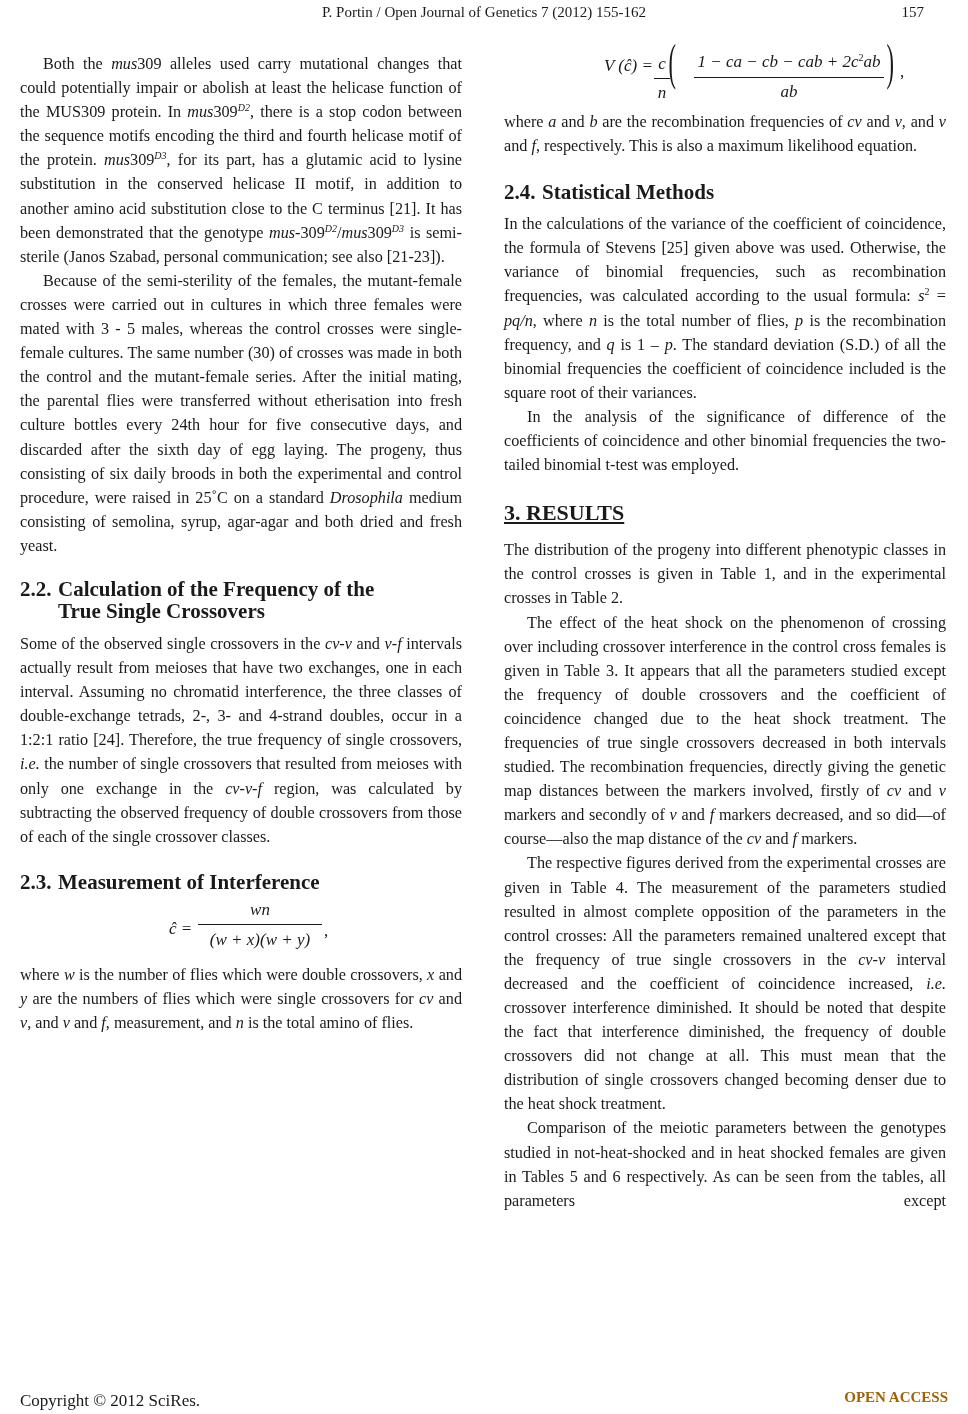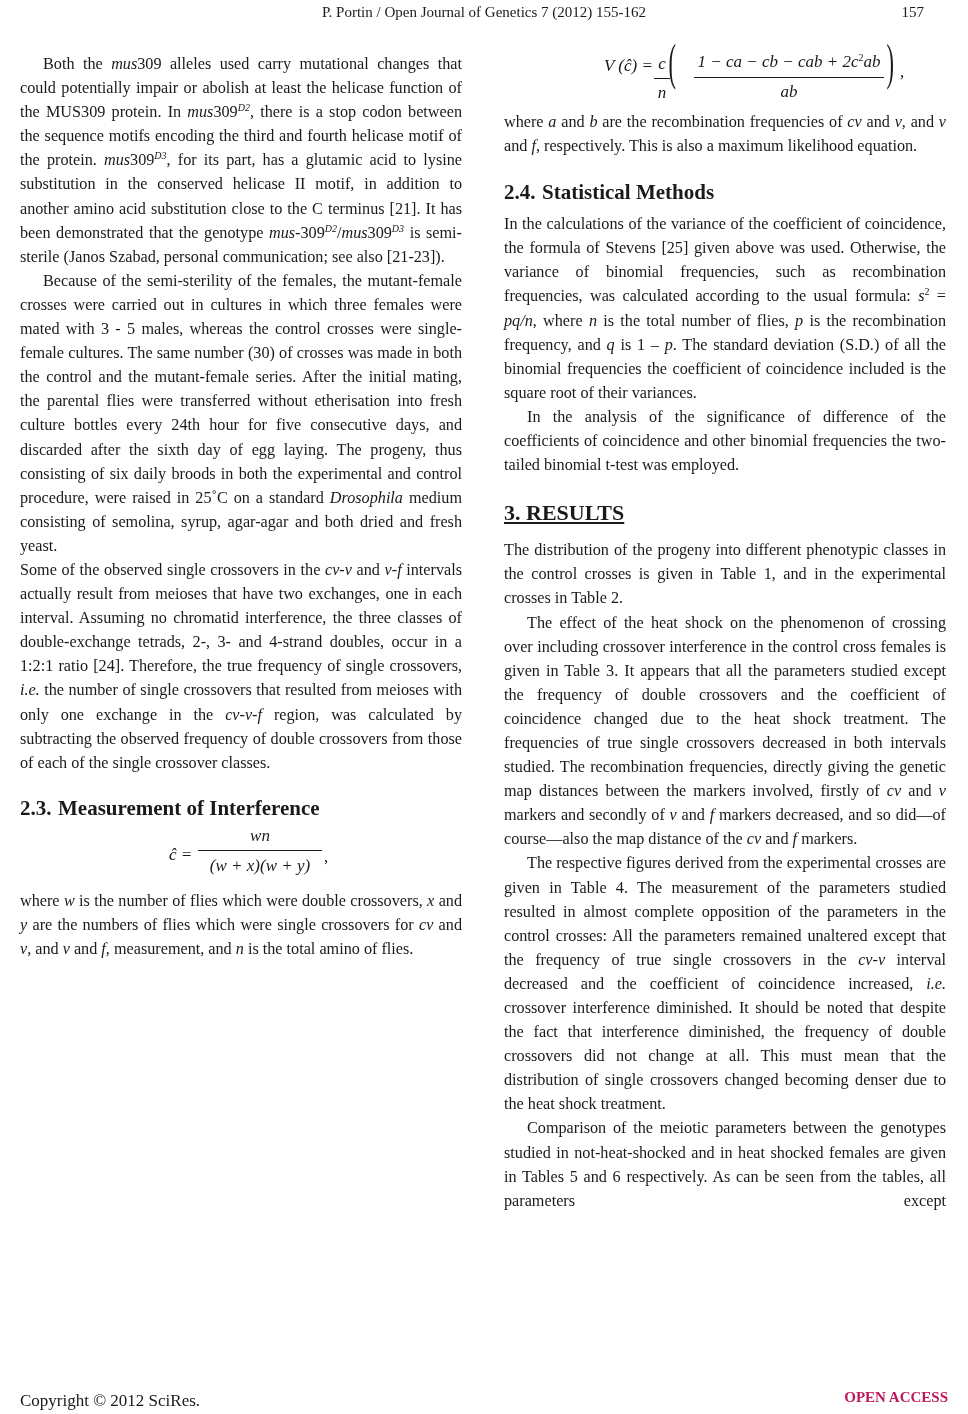--- a/index.html
+++ b/index.html
@@ -71,20 +71,21 @@
 <div class="header">
   <span class="title">P. Portin / Open Journal of Genetics 7 (2012) 155-162</span>
   <span class="page-num">157</span>
 </div>
 
 <div class="col left">
   <p class="indent"><span>Both the </span><i>mus</i><span>309 alleles used carry mutational changes that could potentially impair or abolish at least the helicase function of the MUS309 protein. In </span><i>mus</i><span>309</span><sup>D2</sup><span>, there is a stop codon between the sequence motifs encoding the third and fourth helicase motif of the protein. </span><i>mus</i><span>309</span><sup>D3</sup><span>, for its part, has a glutamic acid to lysine substitution in the conserved helicase II motif, in addition to another amino acid substitution close to the C terminus [21]. It has been demonstrated that the genotype </span><i>mus-</i><span>309</span><sup>D2</sup><span>/</span><i>mus</i><span>309</span><sup>D3</sup><span> is semi-sterile (Janos Szabad, personal communication; see also [21-23]).</span></p>
 
   <p class="indent"><span>Because of the semi-sterility of the females, the mutant-female crosses were carried out in cultures in which three females were mated with 3 - 5 males, whereas the control crosses were single-female cultures. The same number (30) of crosses was made in both the control and the mutant-female series. After the initial mating, the parental flies were transferred without etherisation into fresh culture bottles every 24th hour for five consecutive days, and discarded after the sixth day of egg laying. The progeny, thus consisting of six daily broods in both the experimental and control procedure, were raised in 25˚C on a standard </span><i>Drosophila</i><span> medium consisting of semolina, syrup, agar-agar and both dried and fresh yeast.</span></p>
 
+  <h2 class="h2-2"><span class="num">2.2.</span><span>Calculation of the Frequency of the</span><span class="line2">True Single Crossovers</span></h2>
 
   <p><span>Some of the observed single crossovers in the </span><i>cv-v</i><span> and </span><i>v-f</i><span> intervals actually result from meioses that have two exchanges, one in each interval. Assuming no chromatid interference, the three classes of double-exchange tetrads, 2-, 3- and 4-strand doubles, occur in a 1:2:1 ratio [24]. Therefore, the true frequency of single crossovers, </span><i>i.e.</i><span> the number of single crossovers that resulted from meioses with only one exchange in the </span><i>cv-v-f</i><span> region, was calculated by subtracting the observed frequency of double crossovers from those of each of the single crossover classes.</span></p>
 
   <h2 class="h2-3"><span class="num">2.3.</span><span>Measurement of Interference</span></h2>
 
 
   <div class="eq eq1">
     <span class="lhs">ĉ =</span>
     <span class="frac">
       <span class="numr">wn</span>
@@ -129,13 +130,13 @@
   <p><span>The distribution of the progeny into different phenotypic classes in the control crosses is given in </span><b>Table 1</b><span>, and in the experimental crosses in </span><b>Table 2</b><span>.</span></p>
 
   <p class="indent"><span>The effect of the heat shock on the phenomenon of crossing over including crossover interference in the control cross females is given in </span><b>Table 3</b><span>. It appears that all the parameters studied except the frequency of double crossovers and the coefficient of coincidence changed due to the heat shock treatment. The frequencies of true single crossovers decreased in both intervals studied. The recombination frequencies, directly giving the genetic map distances between the markers involved, firstly of </span><i>cv</i><span> and </span><i>v</i><span> markers and secondly of </span><i>v</i><span> and </span><i>f</i><span> markers decreased, and so did—of course—also the map distance of the </span><i>cv</i><span> and </span><i>f</i><span> markers.</span></p>
 
   <p class="indent"><span>The respective figures derived from the experimental crosses are given in </span><b>Table 4</b><span>. The measurement of the parameters studied resulted in almost complete opposition of the parameters in the control crosses: All the parameters remained unaltered except that the frequency of true single crossovers in the </span><i>cv-v</i><span> interval decreased and the coefficient of coincidence increased, </span><i>i.e.</i><span> crossover interference diminished. It should be noted that despite the fact that interference diminished, the frequency of double crossovers did not change at all. This must mean that the distribution of single crossovers changed becoming denser due to the heat shock treatment.</span></p>
 
   <p class="indent just-last"><span>Comparison of the meiotic parameters between the genotypes studied in not-heat-shocked and in heat shocked females are given in </span><b>Tables 5</b><span> and </span><b>6</b><span> respectively. As can be seen from the tables, all parameters except</span></p>
 </div>
 
 <div class="footer-left">Copyright © 2012 SciRes.</div>
-<div class="footer-right" style="color: #be185d;">OPEN ACCESS</div>
+<div class="footer-right" style="color: #a16207;">OPEN ACCESS</div>
 
 </body></html>

